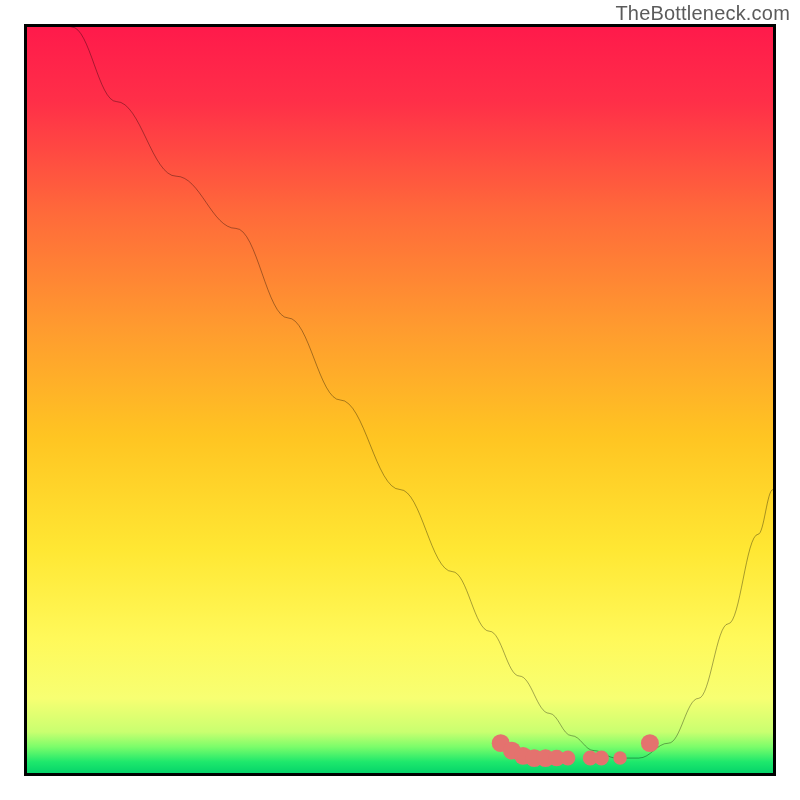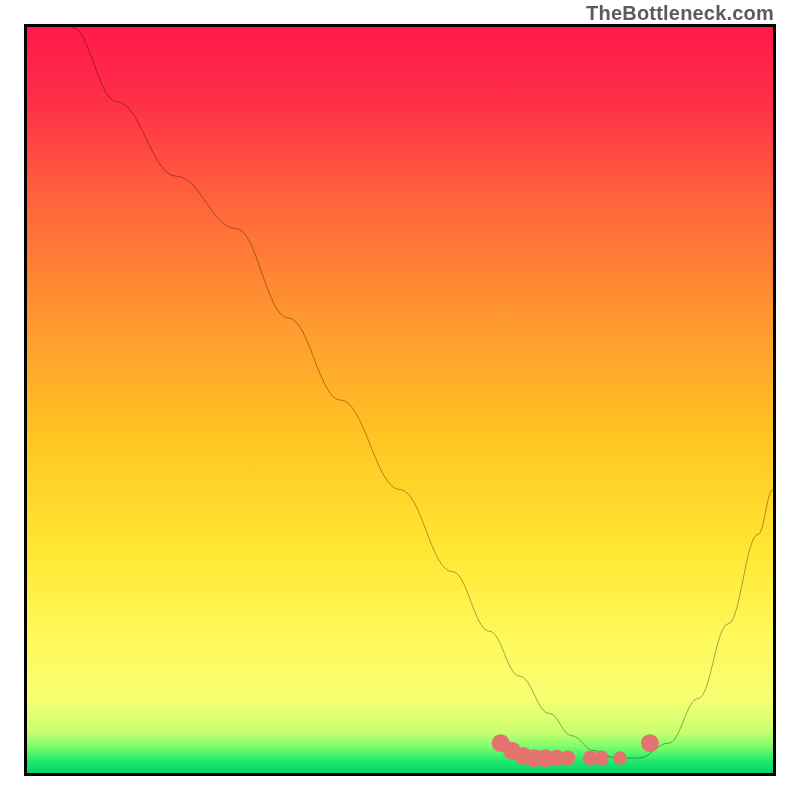--- a/index.html
+++ b/index.html
@@ -32,23 +32,23 @@
   }
   .curve-svg {
     position: absolute;
     inset: 0;
     width: 100%;
     height: 100%;
   }
   .watermark {
     position: absolute;
     top: 2px;
-    right: 26px;
+    right: 10px;
     font-size: 20px;
-    font-weight: bold;
+    font-weight: normal;
     color: #5b5b5b;
     letter-spacing: 0.2px;
   }
 </style>
 </head>
 <body>
 
 <div class="chart-wrap">
   <div class="watermark">TheBottleneck.com</div>
 

